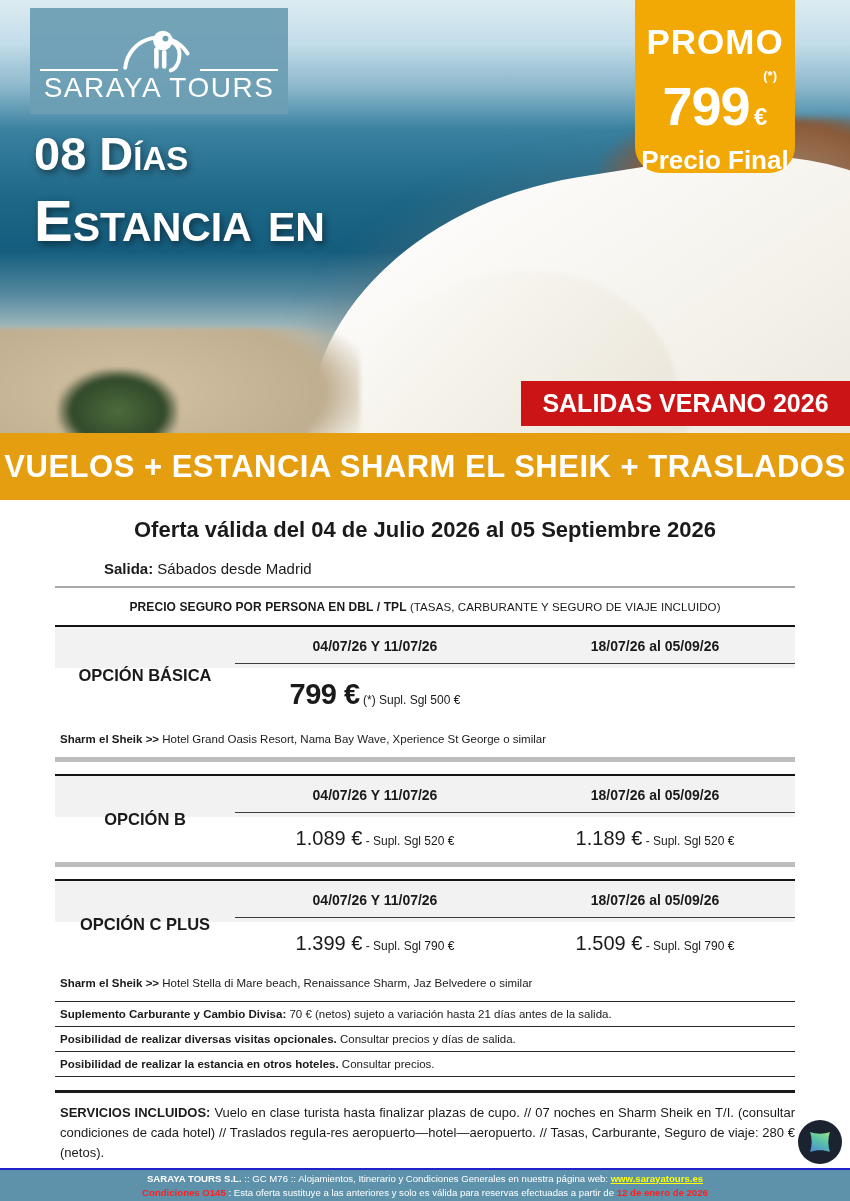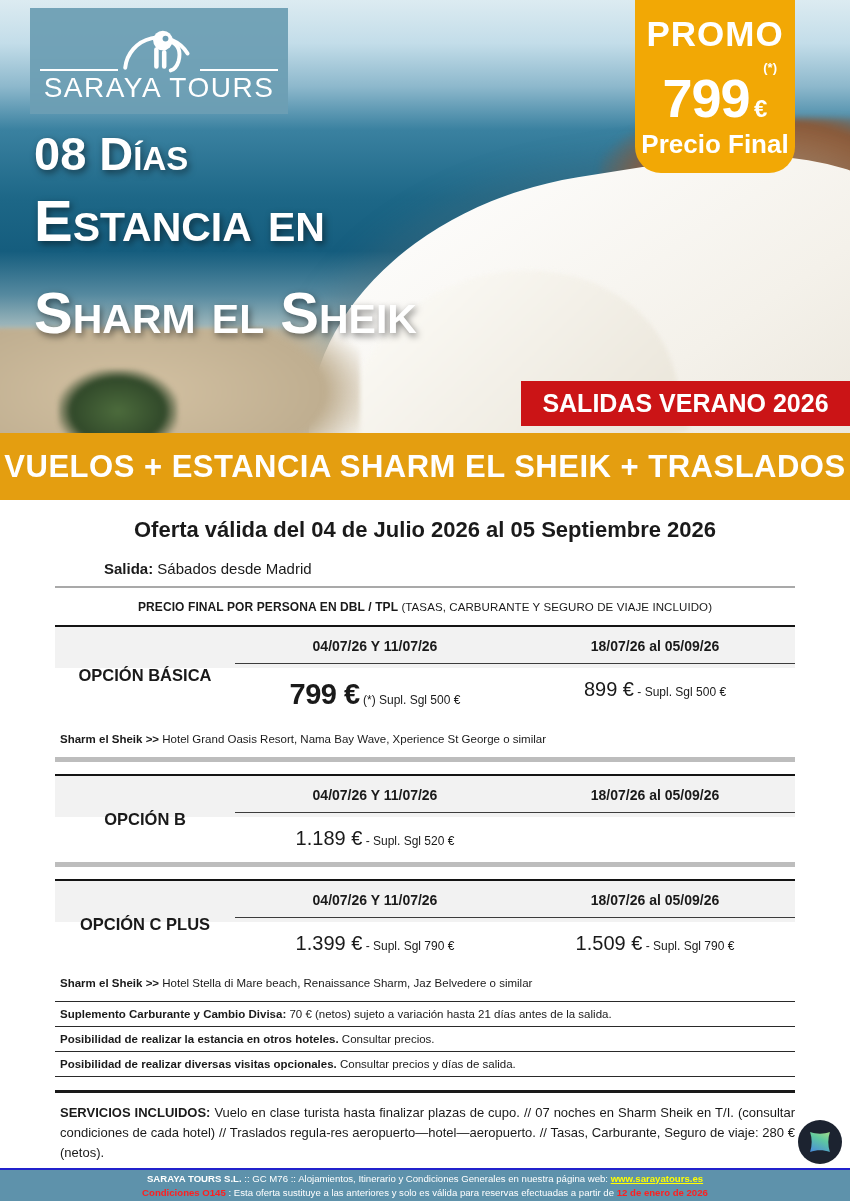--- a/index.html
+++ b/index.html
@@ -40,27 +40,27 @@
     background:rgba(108,158,180,.94); z-index:6; display:flex; flex-direction:column;
     align-items:center; justify-content:flex-end; padding-bottom:10px; }
   .logo-top { display:flex; align-items:flex-end; width:92%; }
   .logo-line { flex:1; height:2.5px; background:#ffffff; margin-bottom:2px; }
   .logo-bird { width:78px; height:52px; flex:0 0 auto; margin:0 2px; }
   .logo-text { color:#ffffff; font-weight:normal; font-size:28px; letter-spacing:1.5px; line-height:1.1; }
 
   
   .promo { position:absolute; left:635px; top:0; width:160px; height:173px; z-index:7;
     background:#f2a805; border-radius:0 0 26px 26px; color:#ffffff; text-align:center;
-    padding-top:14px; }
+    padding-top:22px; }
   .promo-label { font-size:35px; font-weight:bold; letter-spacing:1px; }
   .promo-star { font-size:13px; font-weight:bold; text-align:right; padding-right:18px; margin-top:6px; }
   .promo-price-row { line-height:1; margin-top:-4px; }
   .promo-price { font-size:54px; font-weight:bold; letter-spacing:-1px; }
   .promo-euro { font-size:24px; font-weight:bold; }
-  .promo-final { font-size:26px; font-weight:bold; margin-top:4px; }
+  .promo-final { font-size:26px; font-weight:bold; margin-top:12px; }
 
   
   .hero-title { position:absolute; left:34px; z-index:5; color:#fff; font-weight:bold;
     font-variant:small-caps; text-shadow:2px 3px 7px rgba(0,0,0,.5); line-height:1; }
   .t1 { top:130px; font-size:47px; }
   .t2 { top:192px; font-size:58px; }
   .t3 { top:284px; font-size:58px; }
 
   
   .badge-red { position:absolute; right:0; top:381px; width:329px; height:45px; z-index:8;
@@ -149,76 +149,75 @@
     <div class="promo-star">(*)</div>
     <div class="promo-price-row">
       <span class="promo-price">799</span>
       <span class="promo-euro">€</span>
     </div>
     <div class="promo-final">Precio Final</div>
   </div>
 
   <div class="hero-title t1">08 Días</div>
   <div class="hero-title t2">Estancia en</div>
-  <div class="hero-title t3">Sharm el Sheik</div>
 
   <div class="badge-red">SALIDAS VERANO 2026</div>
 
   <div class="banner-gold">VUELOS + ESTANCIA SHARM EL SHEIK + TRASLADOS</div>
 
   <div class="content">
 
     <div class="validity">Oferta válida del 04 de Julio 2026 al 05 Septiembre 2026</div>
 
     <div class="salida"><b>Salida:</b><span> Sábados desde Madrid</span></div>
 
     <hr class="rule-gray">
 
-    <div class="price-note"><b>PRECIO FINAL POR PERSONA EN DBL / TPL</b><span> (TASAS, CARBURANTE Y SEGURO DE VIAJE INCLUIDO)</span></div>
+    <div class="price-note"><b>PRECIO SEGURO POR PERSONA EN DBL / TPL</b><span> (TASAS, CARBURANTE Y SEGURO DE VIAJE INCLUIDO)</span></div>
 
     <div class="opt-block first">
       <div class="opt-band"></div>
       <div class="opt-grid">
         <div class="opt-label">OPCIÓN BÁSICA</div>
         <div class="opt-date">04/07/26 Y 11/07/26</div>
         <div class="opt-date">18/07/26  al 05/09/26</div>
         <div class="opt-val"><span class="price-xl">799 €</span><span class="sup-note"> (*) Supl. Sgl 500 €</span></div>
-        <div class="opt-val"><span class="price-lg">899 €</span><span class="sup-note"> - Supl. Sgl 500 €</span></div>
       </div>
     </div>
     <div class="hotels"><b>Sharm el Sheik &gt;&gt;</b><span> Hotel Grand Oasis Resort, Nama Bay Wave, Xperience St George o similar</span></div>
     <div class="opt-divider"></div>
 
     <div class="opt-block">
       <div class="opt-band"></div>
       <div class="opt-grid">
         <div class="opt-label">OPCIÓN B</div>
         <div class="opt-date">04/07/26 Y 11/07/26</div>
         <div class="opt-date">18/07/26  al 05/09/26</div>
+        <div class="opt-val"><span class="price-lg">1.089 €</span><span class="sup-note"> - Supl. Sgl 520 €</span></div>
         <div class="opt-val"><span class="price-lg">1.189 €</span><span class="sup-note"> - Supl. Sgl 520 €</span></div>
       </div>
     </div>
     <div class="opt-divider"></div>
 
     <div class="opt-block">
       <div class="opt-band"></div>
       <div class="opt-grid">
         <div class="opt-label">OPCIÓN C PLUS</div>
         <div class="opt-date">04/07/26 Y 11/07/26</div>
         <div class="opt-date">18/07/26  al 05/09/26</div>
         <div class="opt-val"><span class="price-lg">1.399 €</span><span class="sup-note"> - Supl. Sgl 790 €</span></div>
         <div class="opt-val"><span class="price-lg">1.509 €</span><span class="sup-note"> - Supl. Sgl 790 €</span></div>
       </div>
     </div>
     <div class="hotels"><b>Sharm el Sheik &gt;&gt;</b><span> Hotel Stella di Mare beach, Renaissance Sharm, Jaz Belvedere o similar</span></div>
 
     <div class="extras">
       <div class="extra-row"><b>Suplemento Carburante y Cambio Divisa:</b><span> 70 € (netos) sujeto a variación hasta 21 días antes de la salida.</span></div>
+      <div class="extra-row"><b>Posibilidad de realizar diversas visitas opcionales.</b><span> Consultar precios y días de salida.</span></div>
       <div class="extra-row"><b>Posibilidad de realizar la estancia en otros hoteles.</b><span> Consultar precios.</span></div>
-      <div class="extra-row"><b>Posibilidad de realizar diversas visitas opcionales.</b><span> Consultar precios y días de salida.</span></div>
     </div>
 
     <div class="fineprint">
       <div class="fp-para"><b>SERVICIOS INCLUIDOS:</b><span> Vuelo en clase turista hasta finalizar plazas de cupo. // 07 noches en Sharm Sheik en T/I. (consultar condiciones de cada hotel) // Traslados regula-res aeropuerto—hotel—aeropuerto. // Tasas, Carburante, Seguro de viaje: 280 € (netos).</span></div>
       <div class="fp-para"><b>SERVICIOS NO INCLUIDOS</b><span>: Seguro Opcional Multiasistencia con anulación para Españoles y residentes (consultar condiciones en nuestra web): 55 € // Visado y Cuota de Servicio: 60 € (pago obligatorio en destino).</span></div>
 
     </div>
 
   </div>
 

